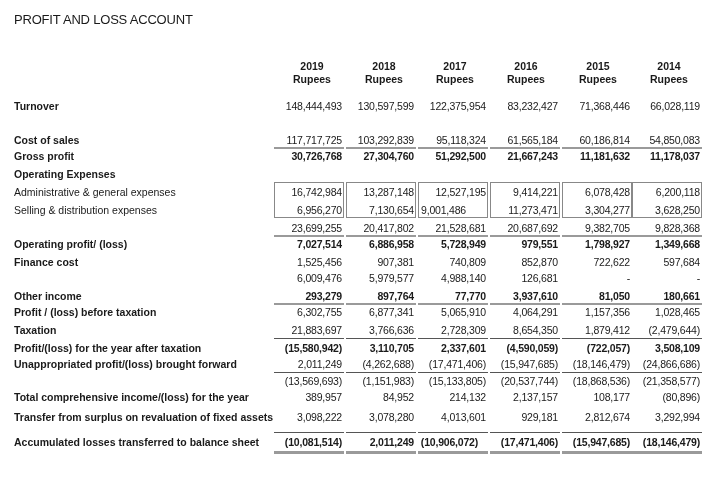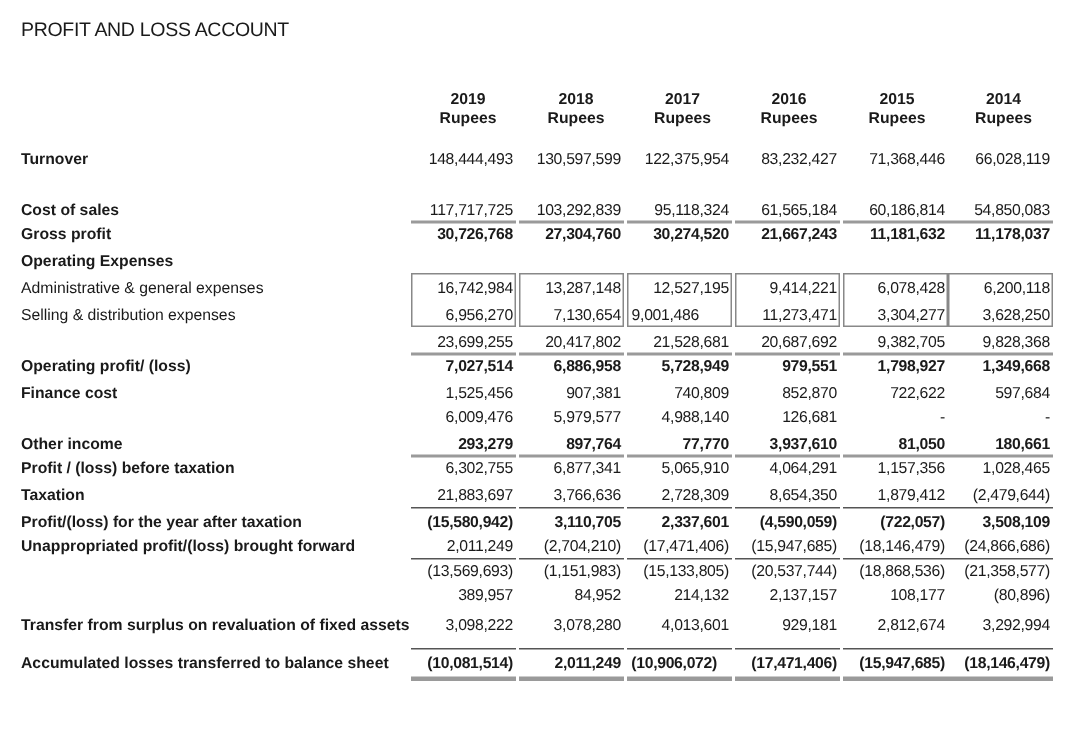--- a/index.html
+++ b/index.html
@@ -64,21 +64,21 @@
       <div class="val" style="left: 348px;">103,292,839</div>
       <div class="val" style="left: 420px;">95,118,324</div>
       <div class="val" style="left: 492px;">61,565,184</div>
       <div class="val" style="left: 564px;">60,186,814</div>
       <div class="val" style="left: 634px;">54,850,083</div>
     </div>
     <div class="row" style="top: 148px;">
       <div class="lbl b">Gross profit</div>
       <div class="val b" style="left: 276px;">30,726,768</div>
       <div class="val b" style="left: 348px;">27,304,760</div>
-      <div class="val b" style="left: 420px;">30,274,520</div>
+      <div class="val b" style="left: 420px;">51,292,500</div>
       <div class="val b" style="left: 492px;">21,667,243</div>
       <div class="val b" style="left: 564px;">11,181,632</div>
       <div class="val b" style="left: 634px;">11,178,037</div>
     </div>
     <div class="row" style="top: 166px;">
       <div class="lbl b">Operating Expenses</div>
     </div>
     <div class="row" style="top: 184px;">
       <div class="lbl">Administrative &amp; general expenses</div>
       <div class="val" style="left: 276px;">16,742,984</div>
@@ -163,35 +163,36 @@
       <div class="val b" style="left: 276px;">(15,580,942)</div>
       <div class="val b" style="left: 348px;">3,110,705</div>
       <div class="val b" style="left: 420px;">2,337,601</div>
       <div class="val b" style="left: 492px;">(4,590,059)</div>
       <div class="val b" style="left: 564px;">(722,057)</div>
       <div class="val b" style="left: 634px;">3,508,109</div>
     </div>
     <div class="row" style="top: 356px;">
       <div class="lbl b">Unappropriated profit/(loss) brought forward</div>
       <div class="val" style="left: 276px;">2,011,249</div>
-      <div class="val" style="left: 348px;">(2,704,210)</div>
+      <div class="val" style="left: 348px;">(4,262,688)</div>
       <div class="val" style="left: 420px;">(17,471,406)</div>
       <div class="val" style="left: 492px;">(15,947,685)</div>
       <div class="val" style="left: 564px;">(18,146,479)</div>
       <div class="val" style="left: 634px;">(24,866,686)</div>
     </div>
     <div class="row" style="top: 373px;">
       <div class="val" style="left: 276px;">(13,569,693)</div>
       <div class="val" style="left: 348px;">(1,151,983)</div>
       <div class="val" style="left: 420px;">(15,133,805)</div>
       <div class="val" style="left: 492px;">(20,537,744)</div>
       <div class="val" style="left: 564px;">(18,868,536)</div>
       <div class="val" style="left: 634px;">(21,358,577)</div>
     </div>
     <div class="row" style="top: 389px;">
+      <div class="lbl b">Total comprehensive income/(loss) for the year</div>
       <div class="val" style="left: 276px;">389,957</div>
       <div class="val" style="left: 348px;">84,952</div>
       <div class="val" style="left: 420px;">214,132</div>
       <div class="val" style="left: 492px;">2,137,157</div>
       <div class="val" style="left: 564px;">108,177</div>
       <div class="val" style="left: 634px;">(80,896)</div>
     </div>
     <div class="row" style="top: 409px;">
       <div class="lbl b">Transfer from surplus on revaluation of fixed assets</div>
       <div class="val" style="left: 276px;">3,098,222</div>

